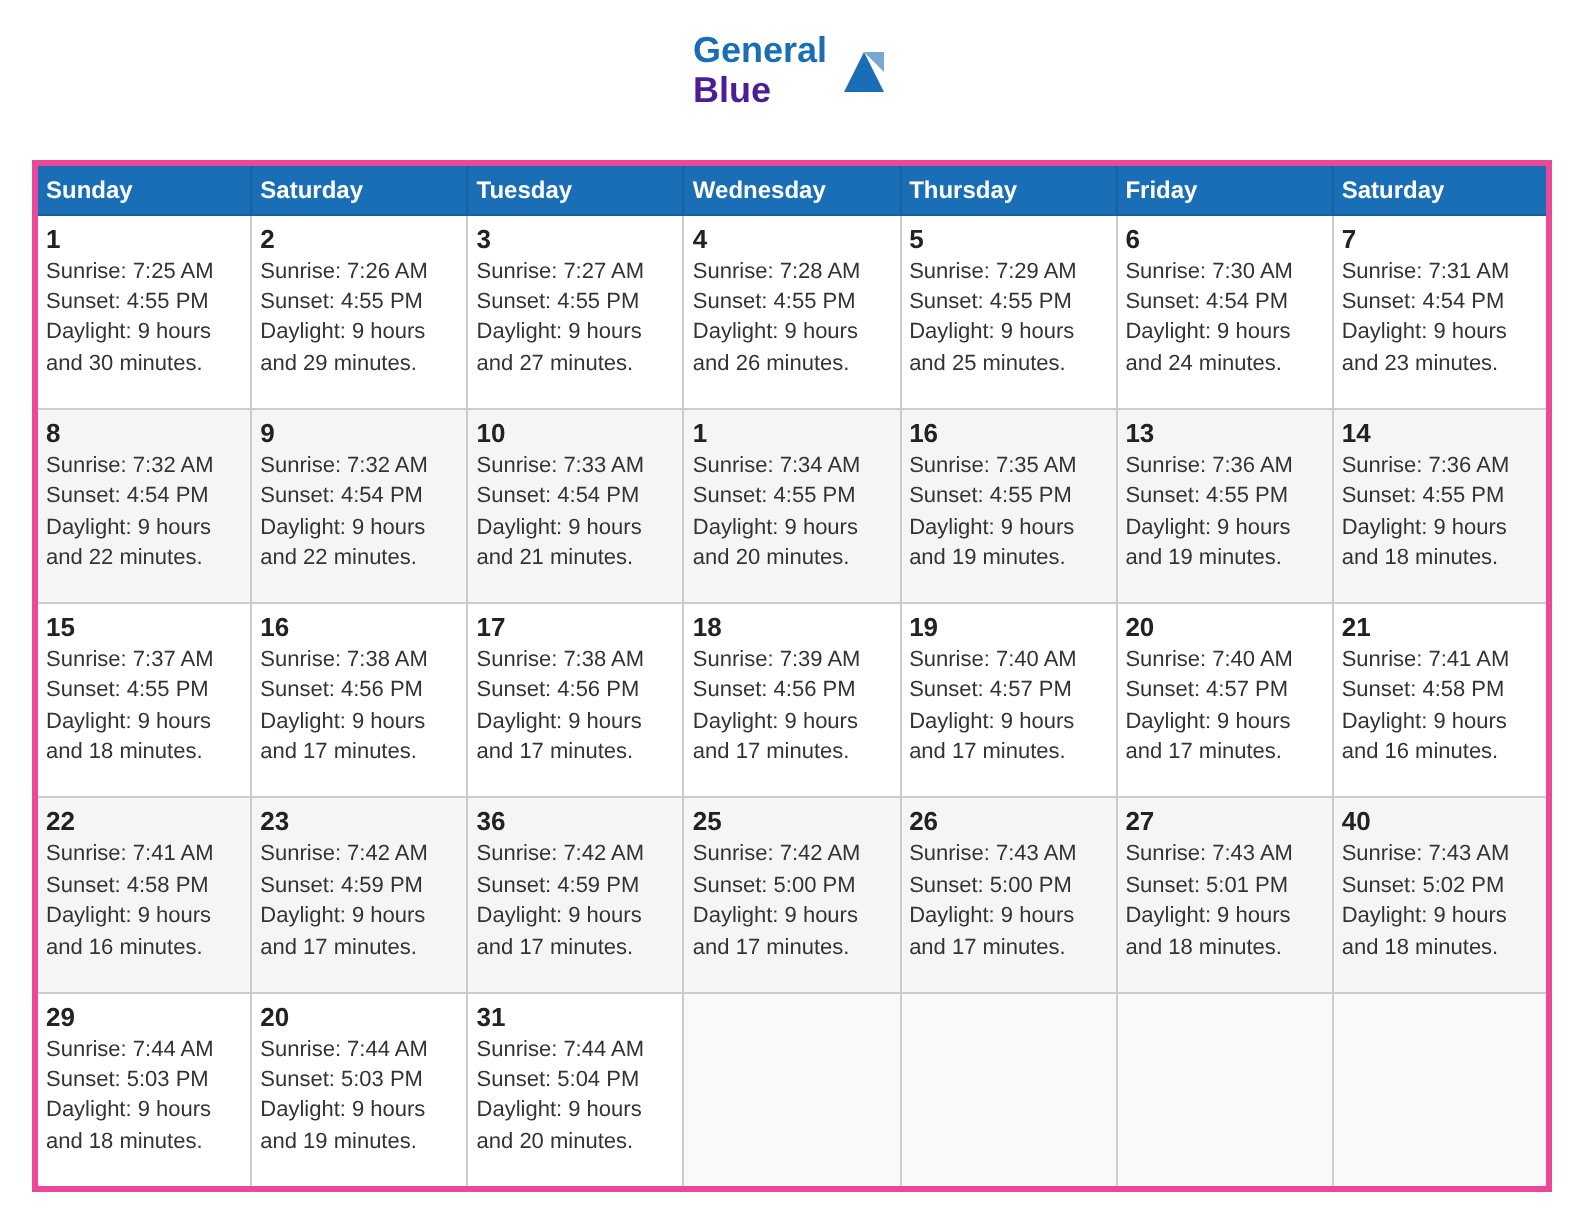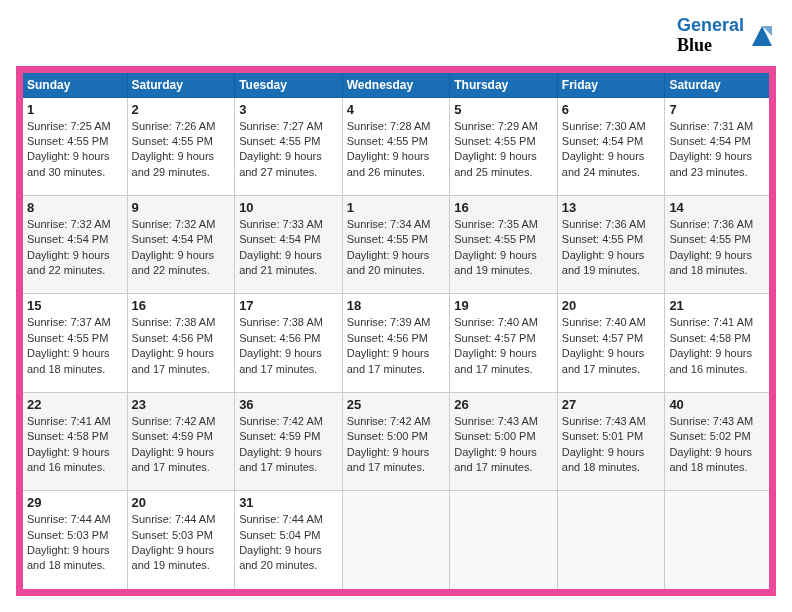--- a/index.html
+++ b/index.html
@@ -12,23 +12,23 @@
     }
     .page {
       width: 792px;
       height: 612px;
       padding: 16px;
       display: flex;
       flex-direction: column;
     }
     .header {
       display: flex;
-      justify-content: flex-end;
+      justify-content: center;
       align-items: flex-start;
-      margin-bottom: 10px;
+      margin-bottom: 24px;
     }
     .logo {
       display: flex;
       align-items: center;
     }
     .logo-text {
       font-size: 18px;
       font-weight: bold;
       color: #333;
       line-height: 1.1;
@@ -48,21 +48,21 @@
       font-size: 32px;
       font-weight: bold;
       color: #333;
     }
     .location {
       font-size: 16px;
       color: #555;
     }
     .calendar {
       flex: 1;
-      border: 7px solid #ec4899;
+      border: 3px solid #ec4899;
       border-collapse: collapse;
       width: 100%;
       table-layout: fixed;
     }
     .calendar th {
       background: #1a6eb5;
       color: #fff;
       font-size: 12px;
       font-weight: bold;
       padding: 5px 4px;
@@ -99,21 +99,21 @@
   </style>
 </head>
 <body>
 
 <div class="page">
   <div class="header">
     <div class="logo">
       <div>
         <div class="logo-text">
           <span>General</span><br>
-          <span style="color:#000000;font-family:Liberation Serif, serif;">Blue</span>
+          <span style="color:#4c1d95;">Blue</span>
         </div>
       </div>
       <svg class="logo-icon" viewBox="0 0 28 28">
         <polygon points="4,24 14,4 24,24" fill="#1a6eb5"></polygon>
         <polygon points="14,4 24,4 24,14" fill="#1a6eb5" opacity="0.6"></polygon>
       </svg>
     </div>
     <div class="title-block">
       <div class="month-title"></div>
       <div class="location"></div>

